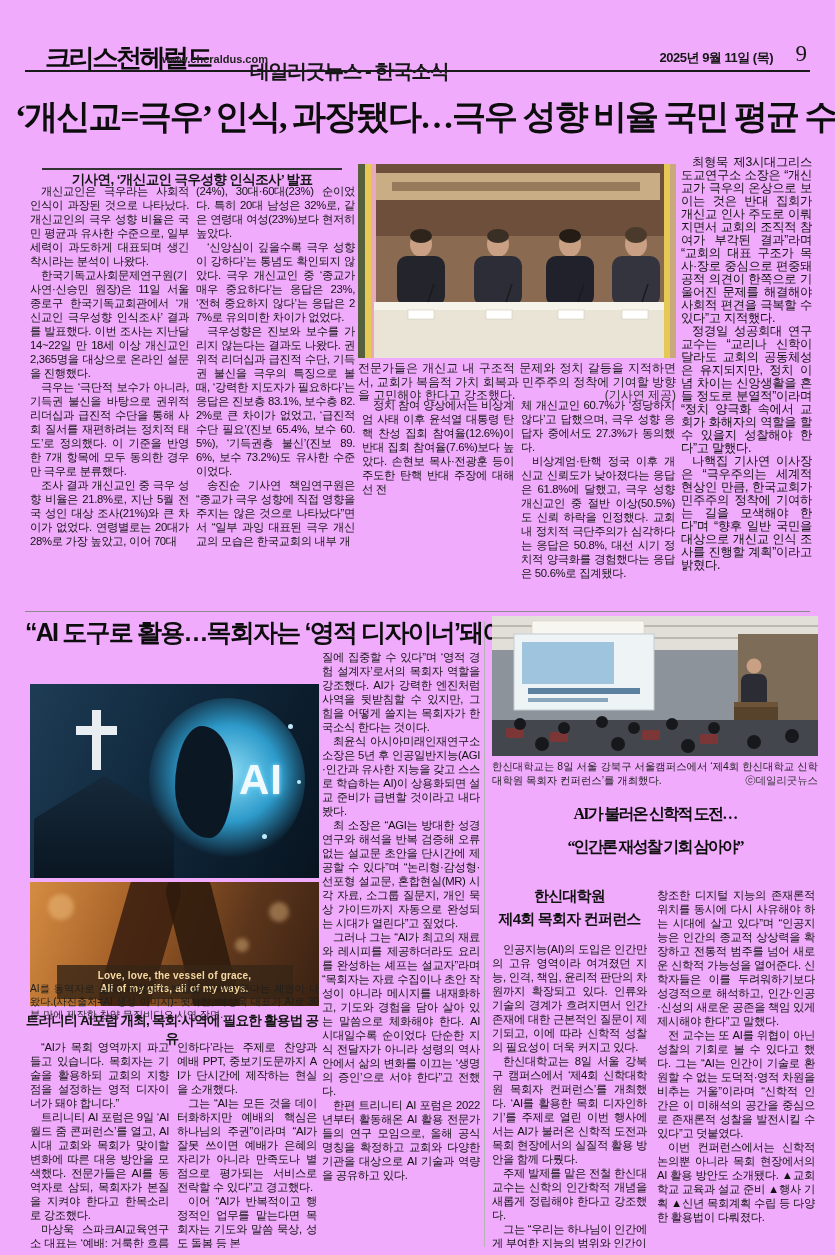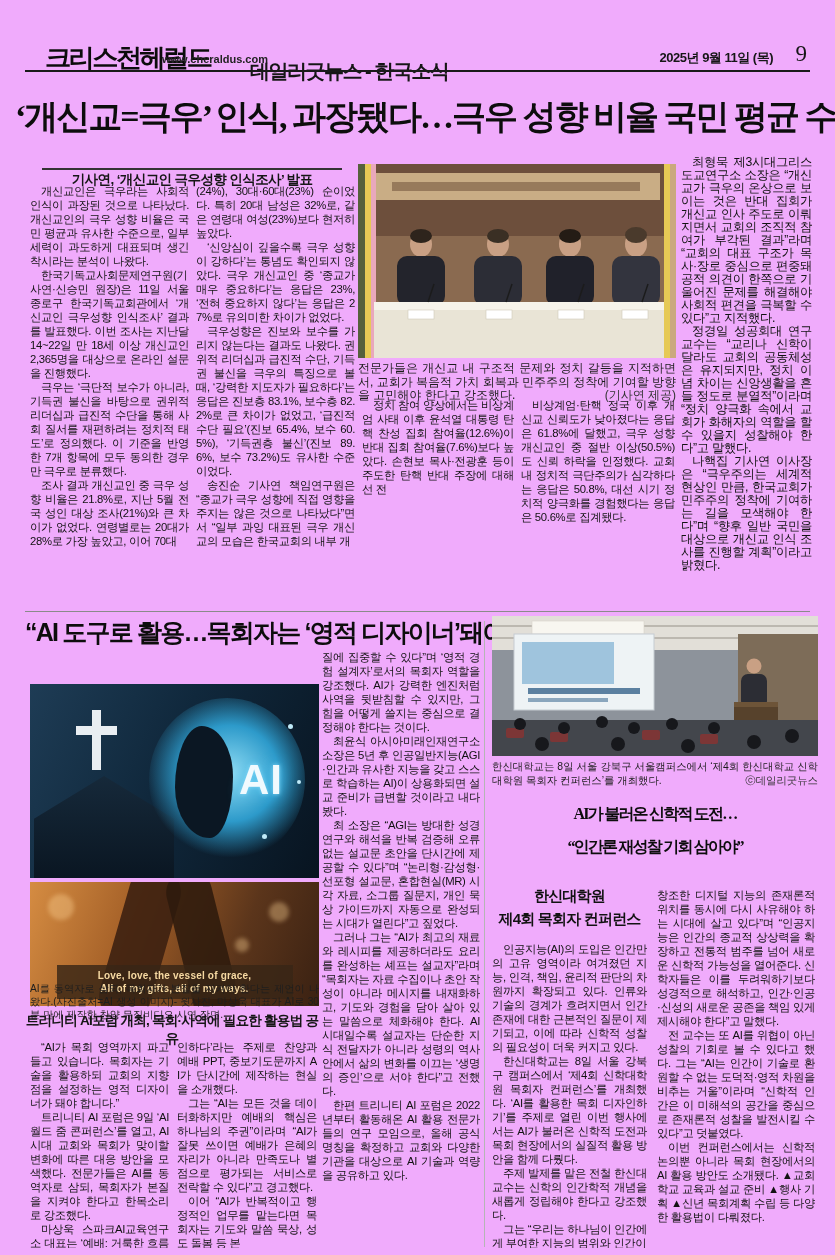--- a/index.html
+++ b/index.html
@@ -147,20 +147,21 @@
   </div>
   <div class="photo1-cap">
     <span>전문가들은 개신교 내 구조적 문제와 정치 갈등을 지적하면서, 교회가 복음적 가치 회복과 민주주의 정착에 기여할 방향을 고민해야 한다고 강조했다.</span>
     <span class="cap-credit">(기사연 제공)</span>
   </div>
 
   <div class="bcol" id="lead-col3">
     <p>정치 참여 양상에서는 비상계엄 사태 이후 윤석열 대통령 탄핵 찬성 집회 참여율(12.6%)이 반대 집회 참여율(7.6%)보다 높았다. 손현보 목사·전광훈 등이 주도한 탄핵 반대 주장에 대해선 전</p>
   </div>
   <div class="bcol" id="lead-col4">
+    <p class="cont">체 개신교인 60.7%가 ‘정당하지 않다’고 답했으며, 극우 성향 응답자 중에서도 27.3%가 동의했다.</p>
     <p>비상계엄·탄핵 정국 이후 개신교 신뢰도가 낮아졌다는 응답은 61.8%에 달했고, 극우 성향 개신교인 중 절반 이상(50.5%)도 신뢰 하락을 인정했다. 교회 내 정치적 극단주의가 심각하다는 응답은 50.8%, 대선 시기 정치적 양극화를 경험했다는 응답은 50.6%로 집계됐다.</p>
   </div>
   <div class="bcol" id="lead-col5">
     <p>최형묵 제3시대그리스도교연구소 소장은 “개신교가 극우의 온상으로 보이는 것은 반대 집회가 개신교 인사 주도로 이뤄지면서 교회의 조직적 참여가 부각된 결과”라며 “교회의 대표 구조가 목사·장로 중심으로 편중돼 공적 의견이 한쪽으로 기울어진 문제를 해결해야 사회적 편견을 극복할 수 있다”고 지적했다.</p>
     <p>정경일 성공회대 연구교수는 “교리나 신학이 달라도 교회의 공동체성은 유지되지만, 정치 이념 차이는 신앙생활을 흔들 정도로 분열적”이라며 “정치 양극화 속에서 교회가 화해자의 역할을 할 수 있을지 성찰해야 한다”고 말했다.</p>
     <p>나핵집 기사연 이사장은 “극우주의는 세계적 현상인 만큼, 한국교회가 민주주의 정착에 기여하는 길을 모색해야 한다”며 “향후 일반 국민을 대상으로 개신교 인식 조사를 진행할 계획”이라고 밝혔다.</p>
   </div>
 
   <div class="section-rule"></div>
   <div class="vdivider"></div>
@@ -199,24 +200,24 @@
     <p>“AI가 목회 영역까지 파고들고 있습니다. 목회자는 기술을 활용하되 교회의 지향점을 설정하는 영적 디자이너가 돼야 합니다.”</p>
     <p>트리니티 AI 포럼은 9일 ‘AI 월드 줌 콘퍼런스’를 열고, AI 시대 교회와 목회가 맞이할 변화에 따른 대응 방안을 모색했다. 전문가들은 AI를 동역자로 삼되, 목회자가 본질을 지켜야 한다고 한목소리로 강조했다.</p>
     <p>마상욱 스파크AI교육연구소 대표는 ‘예배: 거룩한 흐름을 디자</p>
   </div>
   <div class="bcol" id="ai-colB">
     <p class="cont">인하다’라는 주제로 찬양과 예배 PPT, 중보기도문까지 AI가 단시간에 제작하는 현실을 소개했다.</p>
     <p>그는 “AI는 모든 것을 데이터화하지만 예배의 핵심은 하나님의 주권”이라며 “AI가 잘못 쓰이면 예배가 은혜의 자리가 아니라 만족도나 별점으로 평가되는 서비스로 전락할 수 있다”고 경고했다.</p>
     <p>이어 “AI가 반복적이고 행정적인 업무를 맡는다면 목회자는 기도와 말씀 묵상, 성도 돌봄 등 본</p>
   </div>
   <div class="bcol" id="ai-colC">
-    <p class="cont">질에 집중할 수 있다”며 ‘영적 경험 설계자’로서의 목회자 역할을 강조했다. AI가 강력한 엔진처럼 사역을 뒷받침할 수 있지만, 그 힘을 어떻게 쓸지는 중심으로 결정해야 한다는 것이다.</p>
+    <p class="cont">질에 집중할 수 있다”며 ‘영적 경험 설계자’로서의 목회자 역할을 강조했다. AI가 강력한 엔진처럼 사역을 뒷받침할 수 있지만, 그 힘을 어떻게 쓸지는 목회자가 한국소식 한다는 것이다.</p>
     <p>최윤식 아시아미래인재연구소 소장은 5년 후 인공일반지능(AGI·인간과 유사한 지능을 갖고 스스로 학습하는 AI)이 상용화되면 설교 준비가 급변할 것이라고 내다봤다.</p>
     <p>최 소장은 “AGI는 방대한 성경 연구와 해석을 반복 검증해 오류 없는 설교문 초안을 단시간에 제공할 수 있다”며 “논리형·감성형·선포형 설교문, 혼합현실(MR) 시각 자료, 소그룹 질문지, 개인 묵상 가이드까지 자동으로 완성되는 시대가 열린다”고 짚었다.</p>
-    <p>그러나 그는 “AI가 최고의 재료와 레시피를 제공하더라도 요리를 완성하는 셰프는 설교자”라며 “목회자는 자료 수집이나 초안 작성이 아니라 메시지를 내재화하고, 기도와 경험을 담아 살아 있는 말씀으로 체화해야 한다. AI 시대일수록 설교자는 단순한 지식 전달자가 아니라 성령의 역사 안에서 삶의 변화를 이끄는 ‘생명의 증인’으로 서야 한다”고 전했다.</p>
+    <p>그러나 그는 “AI가 최고의 재료와 레시피를 제공하더라도 요리를 완성하는 셰프는 설교자”라며 “목회자는 자료 수집이나 초안 작성이 아니라 메시지를 내재화하고, 기도와 경험을 담아 살아 있는 말씀으로 체화해야 한다. AI 시대일수록 순이었다 단순한 지식 전달자가 아니라 성령의 역사 안에서 삶의 변화를 이끄는 ‘생명의 증인’으로 서야 한다”고 전했다.</p>
     <p>한편 트리니티 AI 포럼은 2022년부터 활동해온 AI 활용 전문가들의 연구 모임으로, 올해 공식 명칭을 확정하고 교회와 다양한 기관을 대상으로 AI 기술과 역량을 공유하고 있다.</p>
   </div>
 
   <div class="photo3">
     <svg viewBox="0 0 326 140" preserveAspectRatio="none">
       <rect width="326" height="140" fill="#8d939b"></rect>
       <rect width="326" height="34" fill="#e2dfd8"></rect>
       <g stroke="#bcb8b0" stroke-width="2">
         <line x1="0" y1="10" x2="326" y2="10"></line>
           <line x1="0" y1="22" x2="326" y2="22"></line>

